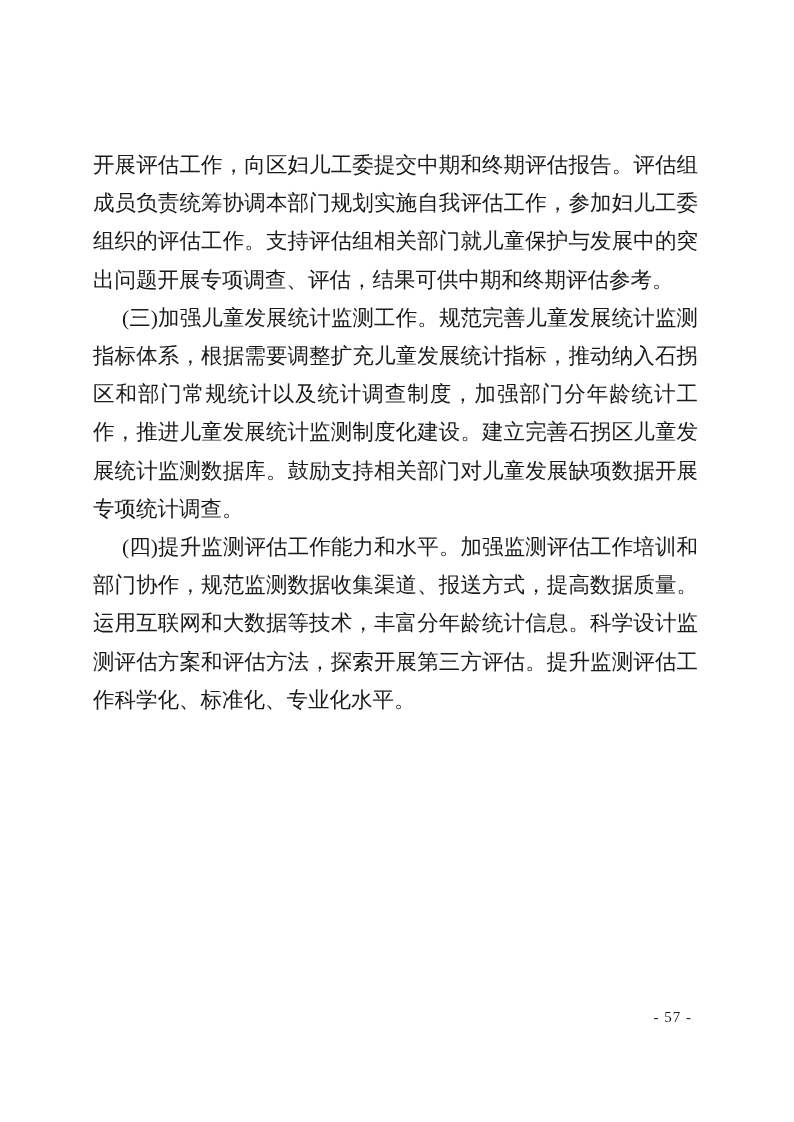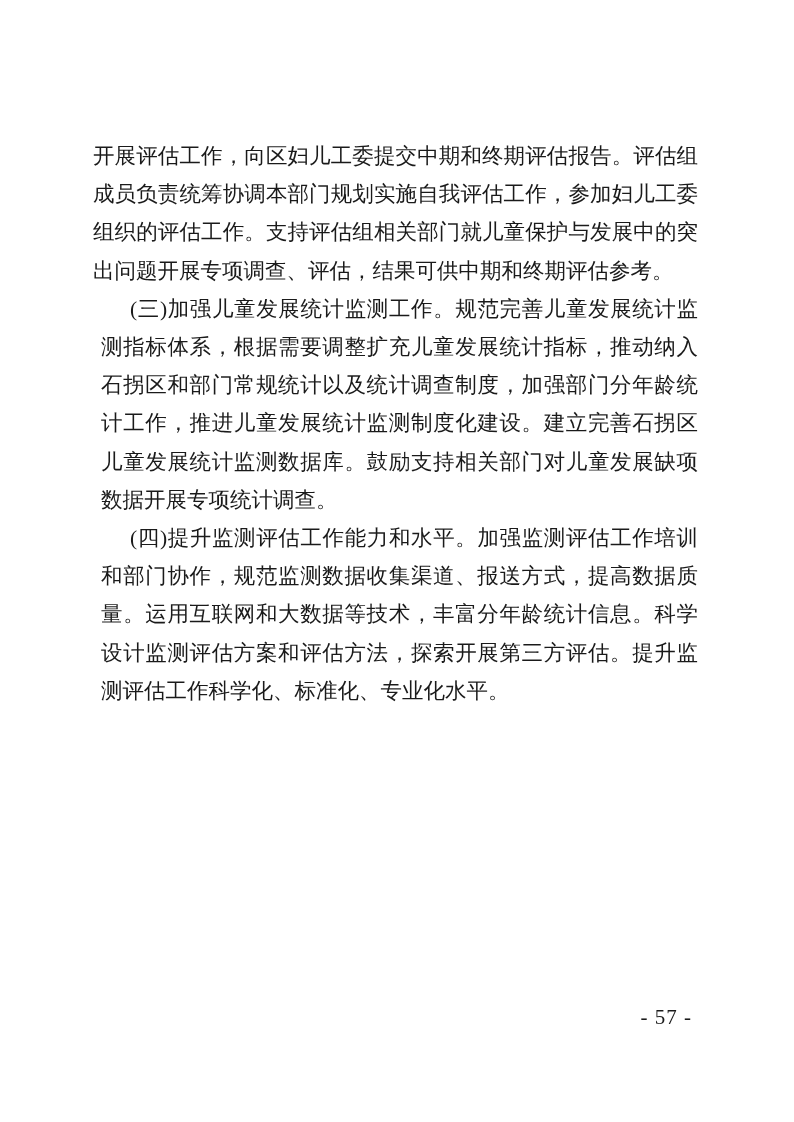--- a/index.html
+++ b/index.html
@@ -11,43 +11,42 @@
     position: relative;
     width: 794px;
     height: 1122px;
     background: #ffffff;
     overflow: hidden;
     font-family: "Liberation Serif", "DejaVu Serif", serif;
   }
   .content {
     position: absolute;
     left: 93px;
-    top: 137px;
+    top: 146px;
     width: 605px;
   }
   .par {
     margin: 0;
     padding: 0;
     font-size: 21.5px;
     line-height: 38.2px;
     color: #1a1a1a;
     text-align: justify;
     text-justify: inter-ideograph;
     letter-spacing: 0;
     word-break: break-all;
   }
   .par.indent {
     text-indent: 29px;
-    margin-left: 8px;
   }
   .page-number {
     position: absolute;
     top: 1003px;
     right: 102px;
-    font-size: 21px;
+    font-size: 15px;
     line-height: 28px;
     color: #1a1a1a;
     letter-spacing: 1px;
   }
 </style>
 </head>
 <body>
 
 <div class="page">
   <div class="content">

